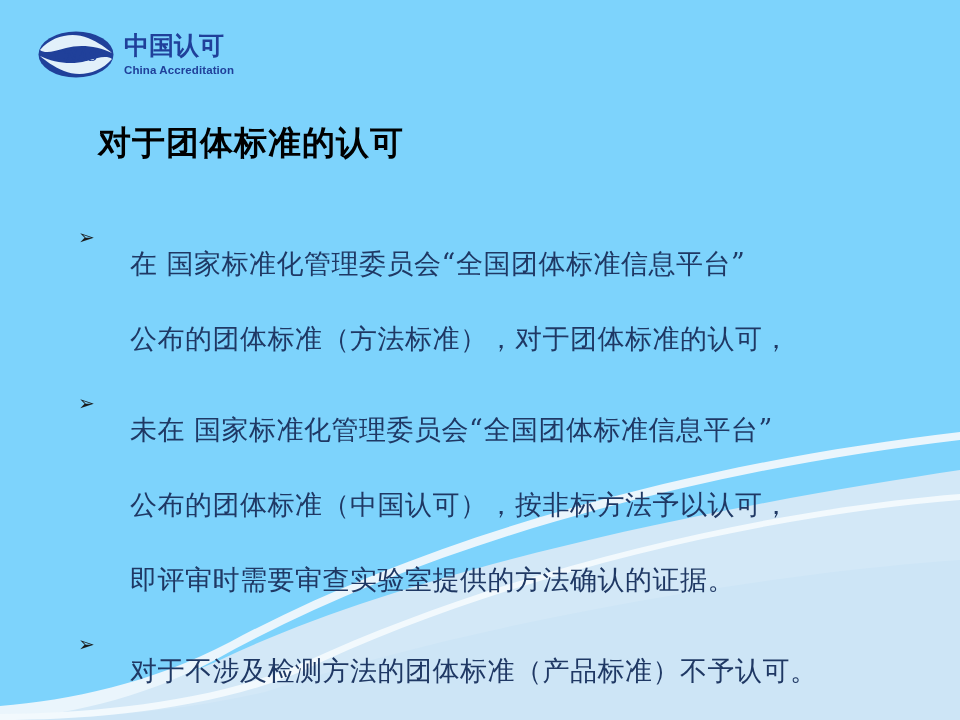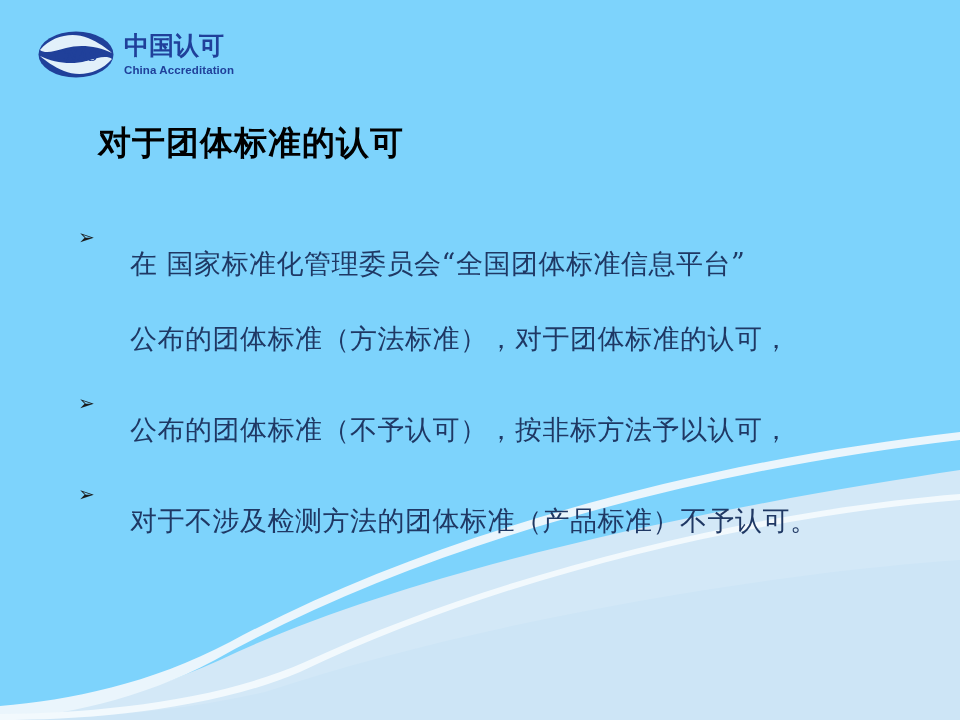--- a/index.html
+++ b/index.html
@@ -150,21 +150,23 @@
       <div class="bullet-item">
         <div class="bullet-marker">➢</div>
         <div class="bullet-body">
           <div class="bullet-line">在 国家标准化管理委员会“全国团体标准信息平台”</div>
           <div class="bullet-line">公布的团体标准（方法标准），对于团体标准的认可，</div>
         </div>
       </div>
       <div class="bullet-item">
         <div class="bullet-marker">➢</div>
         <div class="bullet-body">
-          <div class="bullet-line">公布的团体标准（不予认可），按非标方法予以认可，</div>
+          <div class="bullet-line">未在 国家标准化管理委员会“全国团体标准信息平台”</div>
+          <div class="bullet-line">公布的团体标准（中国认可），按非标方法予以认可，</div>
+          <div class="bullet-line">即评审时需要审查实验室提供的方法确认的证据。</div>
         </div>
       </div>
       <div class="bullet-item">
         <div class="bullet-marker">➢</div>
         <div class="bullet-body">
           <div class="bullet-line">对于不涉及检测方法的团体标准（产品标准）不予认可。</div>
         </div>
       </div>
     </div>
 

